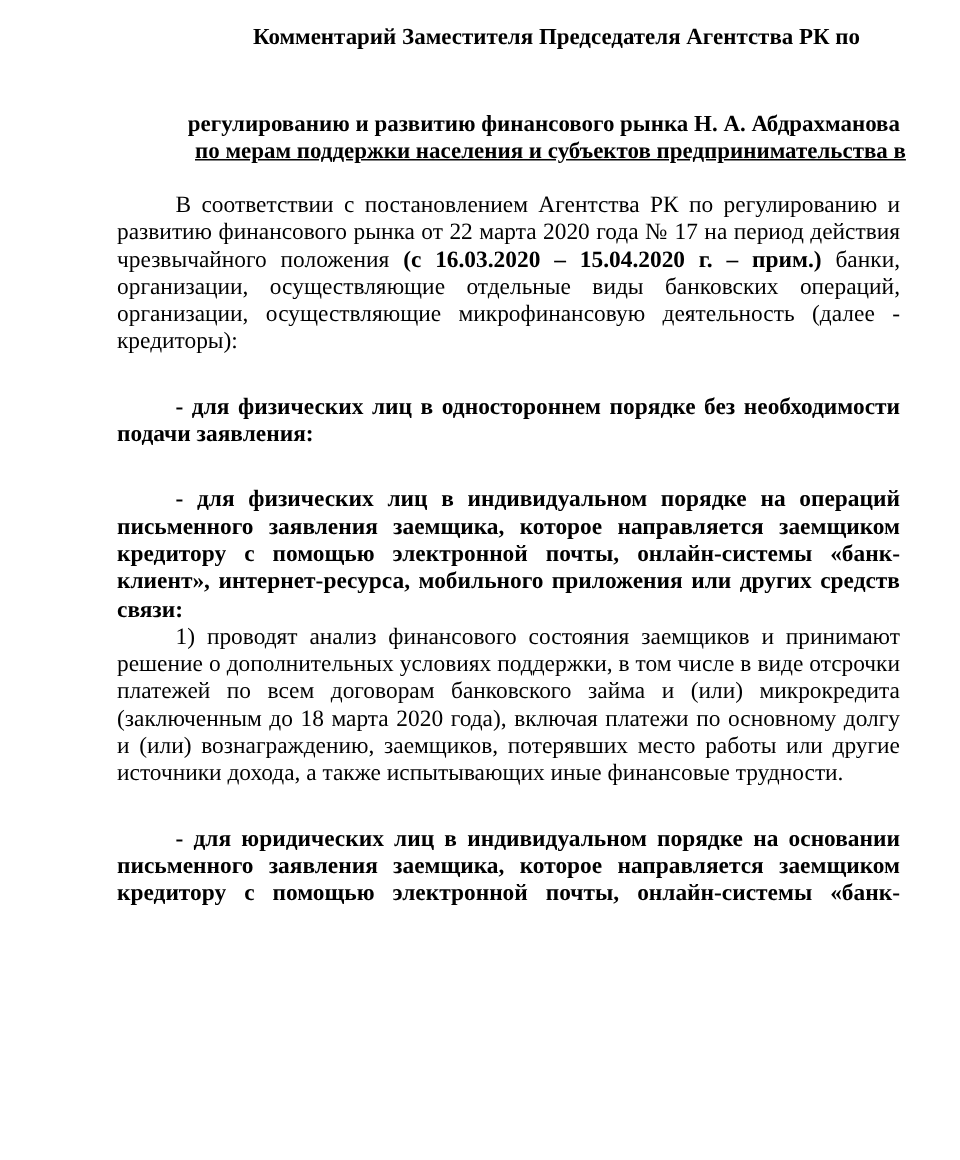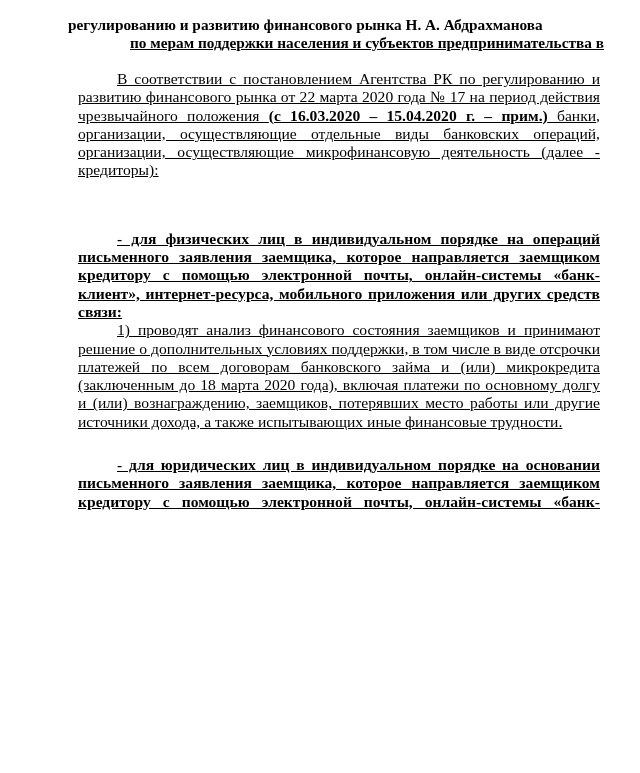--- a/index.html
+++ b/index.html
@@ -1,44 +1,46 @@
 <!DOCTYPE html>
 <html><head>
 <meta charset="utf-8">
 <style>
   html, body { margin: 0; padding: 0; background: #ffffff; }
   body { width: 640px; height: 773px; overflow: hidden; position: relative;
          font-family: "Liberation Serif", "DejaVu Serif", serif; color: #000; }
   .page { position: absolute; left: 78px; top: 16px; width: 522px; }
   .title { font-weight: bold; font-size: 15.3px; line-height: 18px; text-align: center; margin: 0; }
   .title .l1 { display: block; padding-left: 64px; }
-  .title .l2 { display: block; margin-left: -10px; white-space: nowrap; text-align: left; }
+  .title .l2 { display: block; margin-left: -10px; white-space: nowrap; text-align: right; margin-top: 40px; }
   .title .l3 { display: block; padding-left: 52px; text-align: left; white-space: nowrap; text-decoration: underline; }
   .title .l4 { display: block; }
   p { margin: 0; font-size: 15.6px; line-height: 18.3px; text-align: justify; }
-  .ind { text-indent: 39px; text-decoration: underline; }
+  .ind { text-indent: 39px; }
   .b { font-weight: bold; }
   .gap1 { height: 18px; }
   .gap2 { height: 25px; }
 </style>
 </head>
 <body>
 
 <div class="page">
   <h1 class="title">
+    <span class="l1">Комментарий Заместителя Председателя Агентства РК по</span>
     <span class="l2">регулированию и развитию финансового рынка Н. А. Абдрахманова</span>
     <span class="l3">по мерам поддержки населения и субъектов предпринимательства в</span>
   </h1>
 
   <div class="gap1"></div>
 
   <p class="ind"><span>В соответствии с постановлением Агентства РК по регулированию и развитию финансового рынка от 22 марта 2020 года № 17 на период действия чрезвычайного положения </span><span class="b">(с 16.03.2020 – 15.04.2020 г. – прим.)</span><span> банки, организации, осуществляющие отдельные виды банковских операций, организации, осуществляющие микрофинансовую деятельность (далее - кредиторы):</span></p>
 
   <div class="gap2"></div>
 
+  <p class="ind b">- для физических лиц в одностороннем порядке без необходимости подачи заявления:</p>
 
   <div class="gap2"></div>
 
   <p class="ind b">- для физических лиц в индивидуальном порядке на операций письменного заявления заемщика, которое направляется заемщиком кредитору с помощью электронной почты, онлайн-системы «банк-клиент», интернет-ресурса, мобильного приложения или других средств связи:</p>
   <p class="ind">1) проводят анализ финансового состояния заемщиков и принимают решение о дополнительных условиях поддержки, в том числе в виде отсрочки платежей по всем договорам банковского займа и (или) микрокредита (заключенным до 18 марта 2020 года), включая платежи по основному долгу и (или) вознаграждению, заемщиков, потерявших место работы или другие источники дохода, а также испытывающих иные финансовые трудности.</p>
 
   <div class="gap2"></div>
 
   <p class="ind b" style="text-align-last: justify;">- для юридических лиц в индивидуальном порядке на основании письменного заявления заемщика, которое направляется заемщиком кредитору с помощью электронной почты, онлайн-системы «банк-</p>
 </div>

